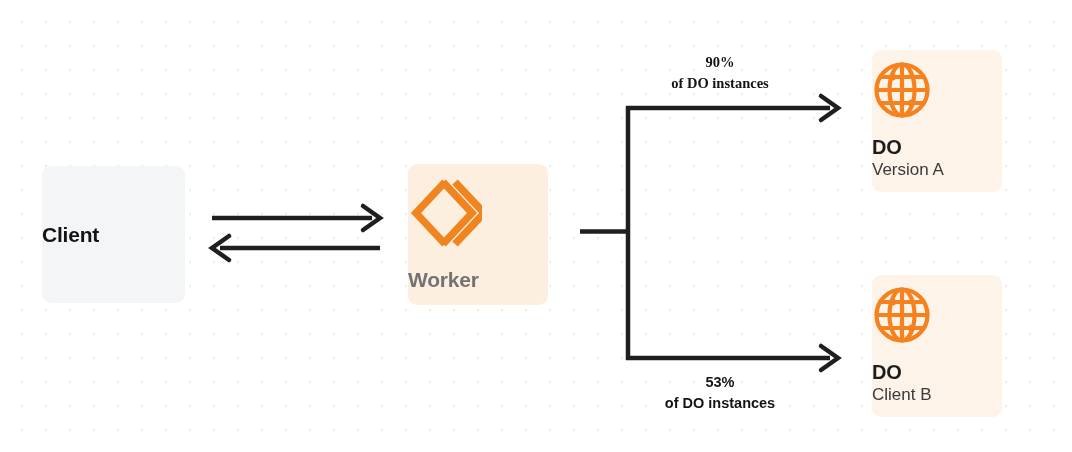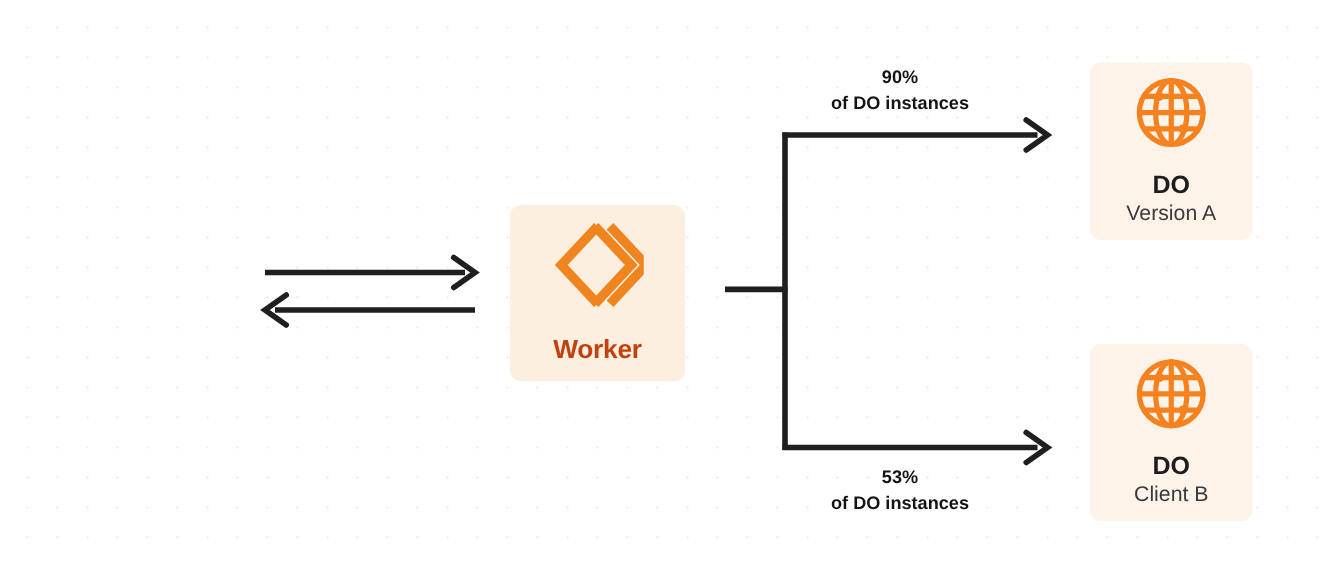--- a/index.html
+++ b/index.html
@@ -24,21 +24,20 @@
     background-position: 10px 10px;
   }
 
   
   .node {
     position: absolute;
     box-sizing: border-box;
     border-radius: 9px;
     display: flex;
     flex-direction: column;
-    align-items: center;
     justify-content: center;
   }
 
   .node-client {
     left: 42px;
     top: 166px;
     width: 143px;
     height: 137px;
     background-color: #f4f5f7;
   }
@@ -90,21 +89,21 @@
     letter-spacing: -0.2px;
   }
 
   .worker-icon {
     margin-bottom: 16px;
   }
 
   .worker-text {
     font-size: 21px;
     font-weight: bold;
-    color: #c2410c;
+    color: #737373;
     letter-spacing: -0.2px;
   }
 
   .do-icon {
     margin-bottom: 11px;
   }
 
   
   .edge-label {
     position: absolute;
@@ -113,20 +112,21 @@
     font-weight: bold;
     color: #141414;
     line-height: 1.45;
     white-space: nowrap;
   }
 
   .edge-label-top {
     left: 620px;
     top: 52px;
     width: 200px;
+    font-family: Liberation Serif, serif;
   }
 
   .edge-label-bottom {
     left: 620px;
     top: 372px;
     width: 200px;
   }
 
   .edge-label .pct {
     display: block;
@@ -175,20 +175,23 @@
       <line x1="626" y1="108" x2="830" y2="108" stroke="#1f1f1f" stroke-width="4.5" stroke-linecap="butt"></line>
       <polyline points="821,96 838,108 821,120" fill="none" stroke="#1f1f1f" stroke-width="4.5" stroke-linecap="round" stroke-linejoin="miter"></polyline>
     </g>
 
     <g>
       <line x1="626" y1="358" x2="830" y2="358" stroke="#1f1f1f" stroke-width="4.5" stroke-linecap="butt"></line>
       <polyline points="821,346 838,358 821,370" fill="none" stroke="#1f1f1f" stroke-width="4.5" stroke-linecap="round" stroke-linejoin="miter"></polyline>
     </g>
   </svg>
 
+  <div class="node node-client">
+    <span class="client-text">Client</span>
+  </div>
 
   <div class="node node-worker">
     <span class="worker-icon">
       <svg width="74" height="70" viewBox="0 0 74 70" xmlns="http://www.w3.org/2000/svg">
 
         <polyline points="37,4 8,35 37,66" fill="none" stroke="#f0851f" stroke-width="7.5" stroke-linecap="butt" stroke-linejoin="miter"></polyline>
 
         <polyline points="35,4 64,35 35,66" fill="none" stroke="#f0851f" stroke-width="7.5" stroke-linecap="butt" stroke-linejoin="miter"></polyline>
 
         <polyline points="47,4 76,35 47,66" fill="none" stroke="#f0851f" stroke-width="7.5" stroke-linecap="butt" stroke-linejoin="miter"></polyline>

